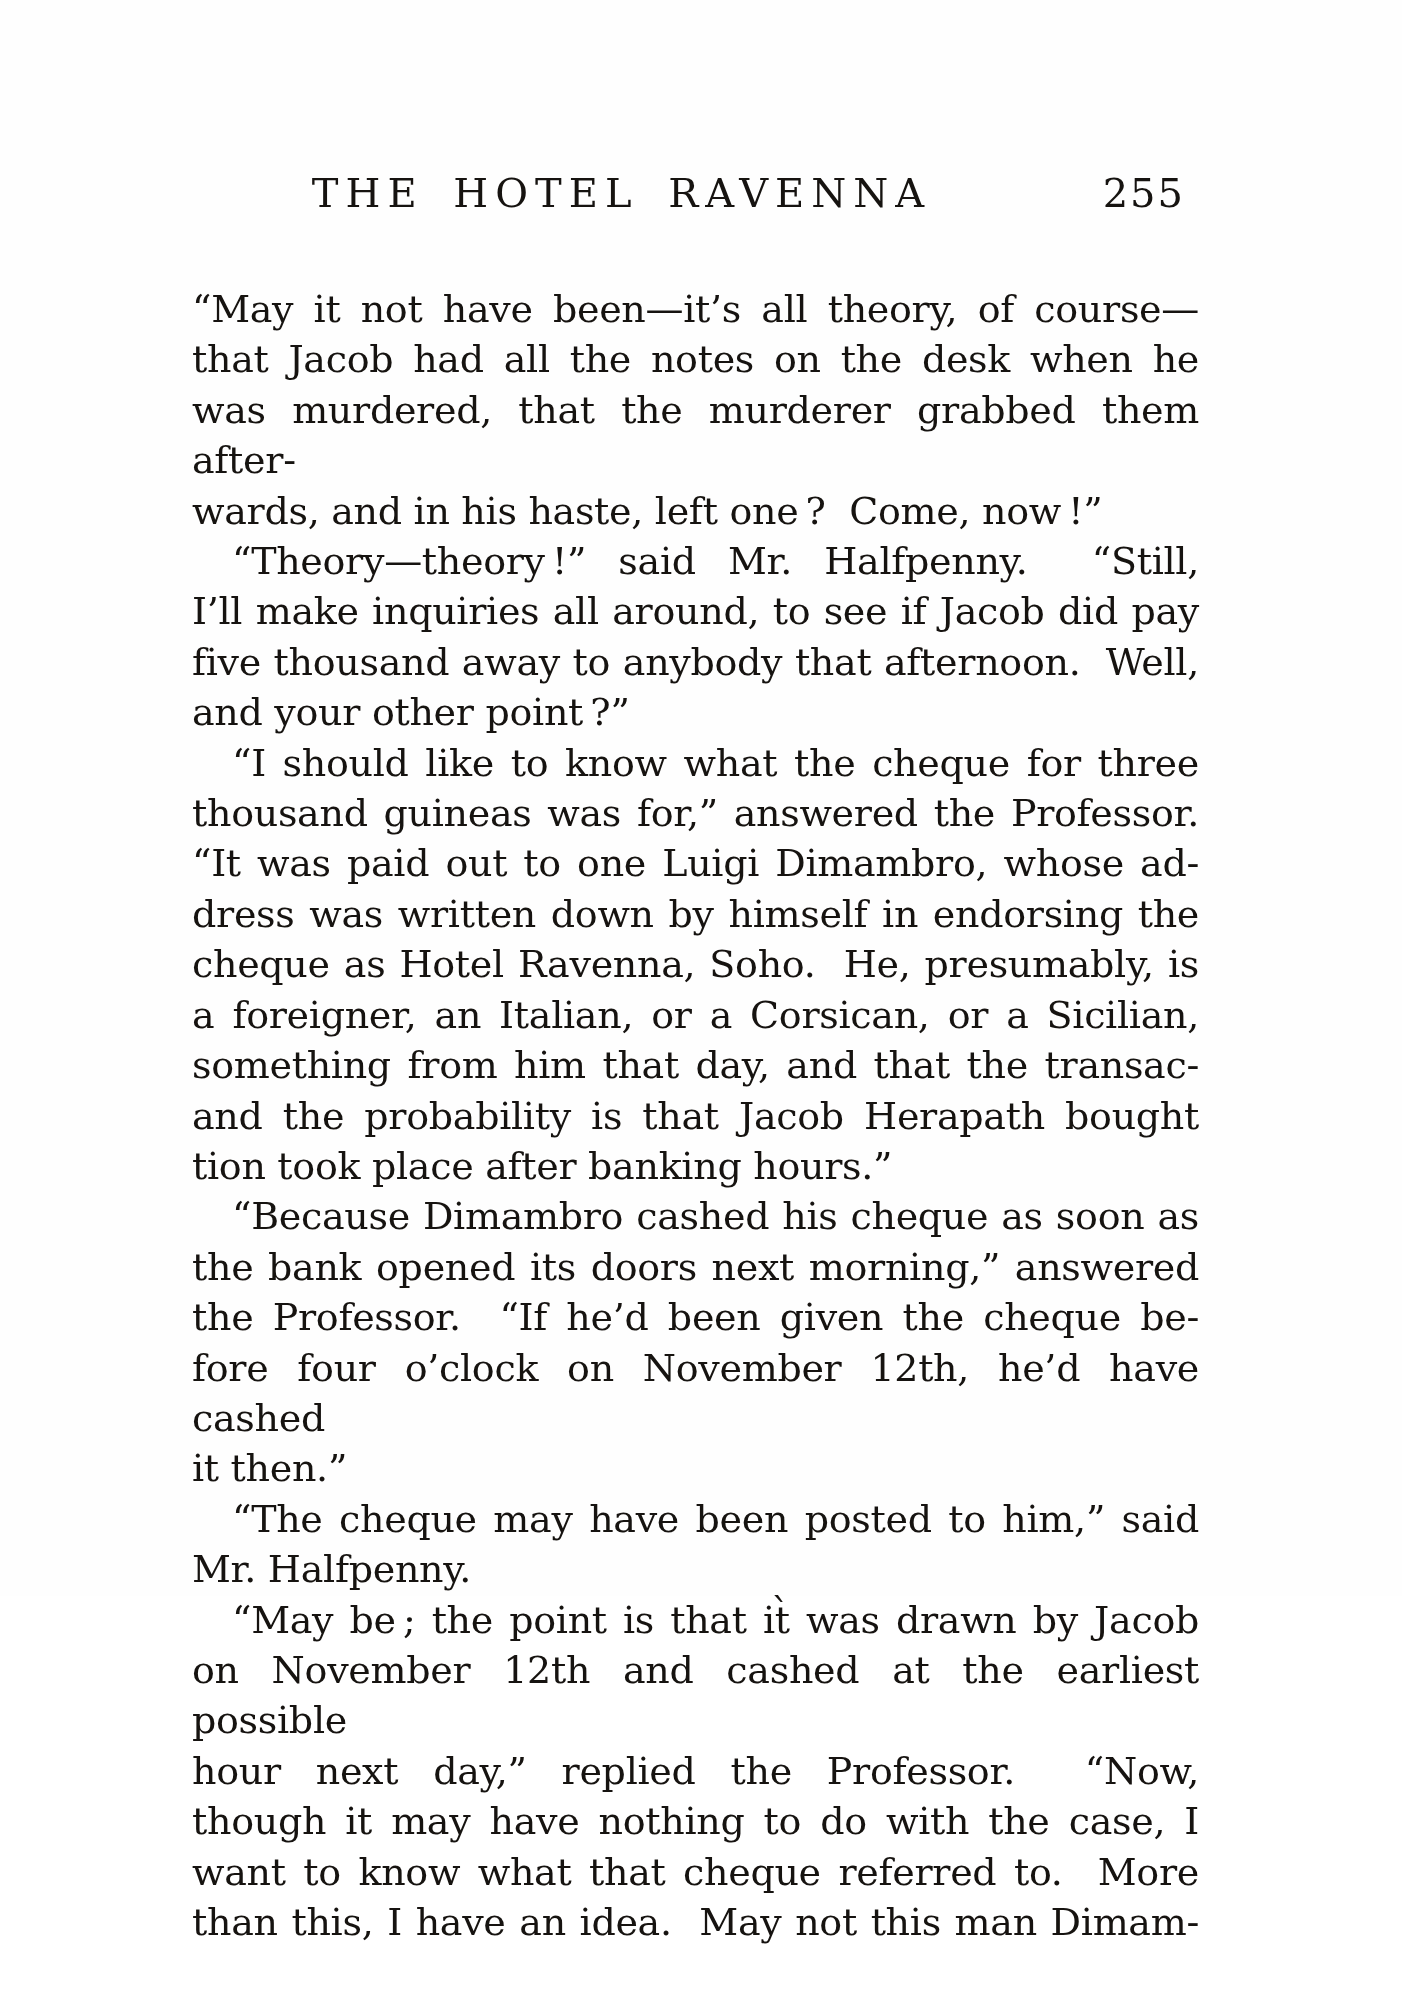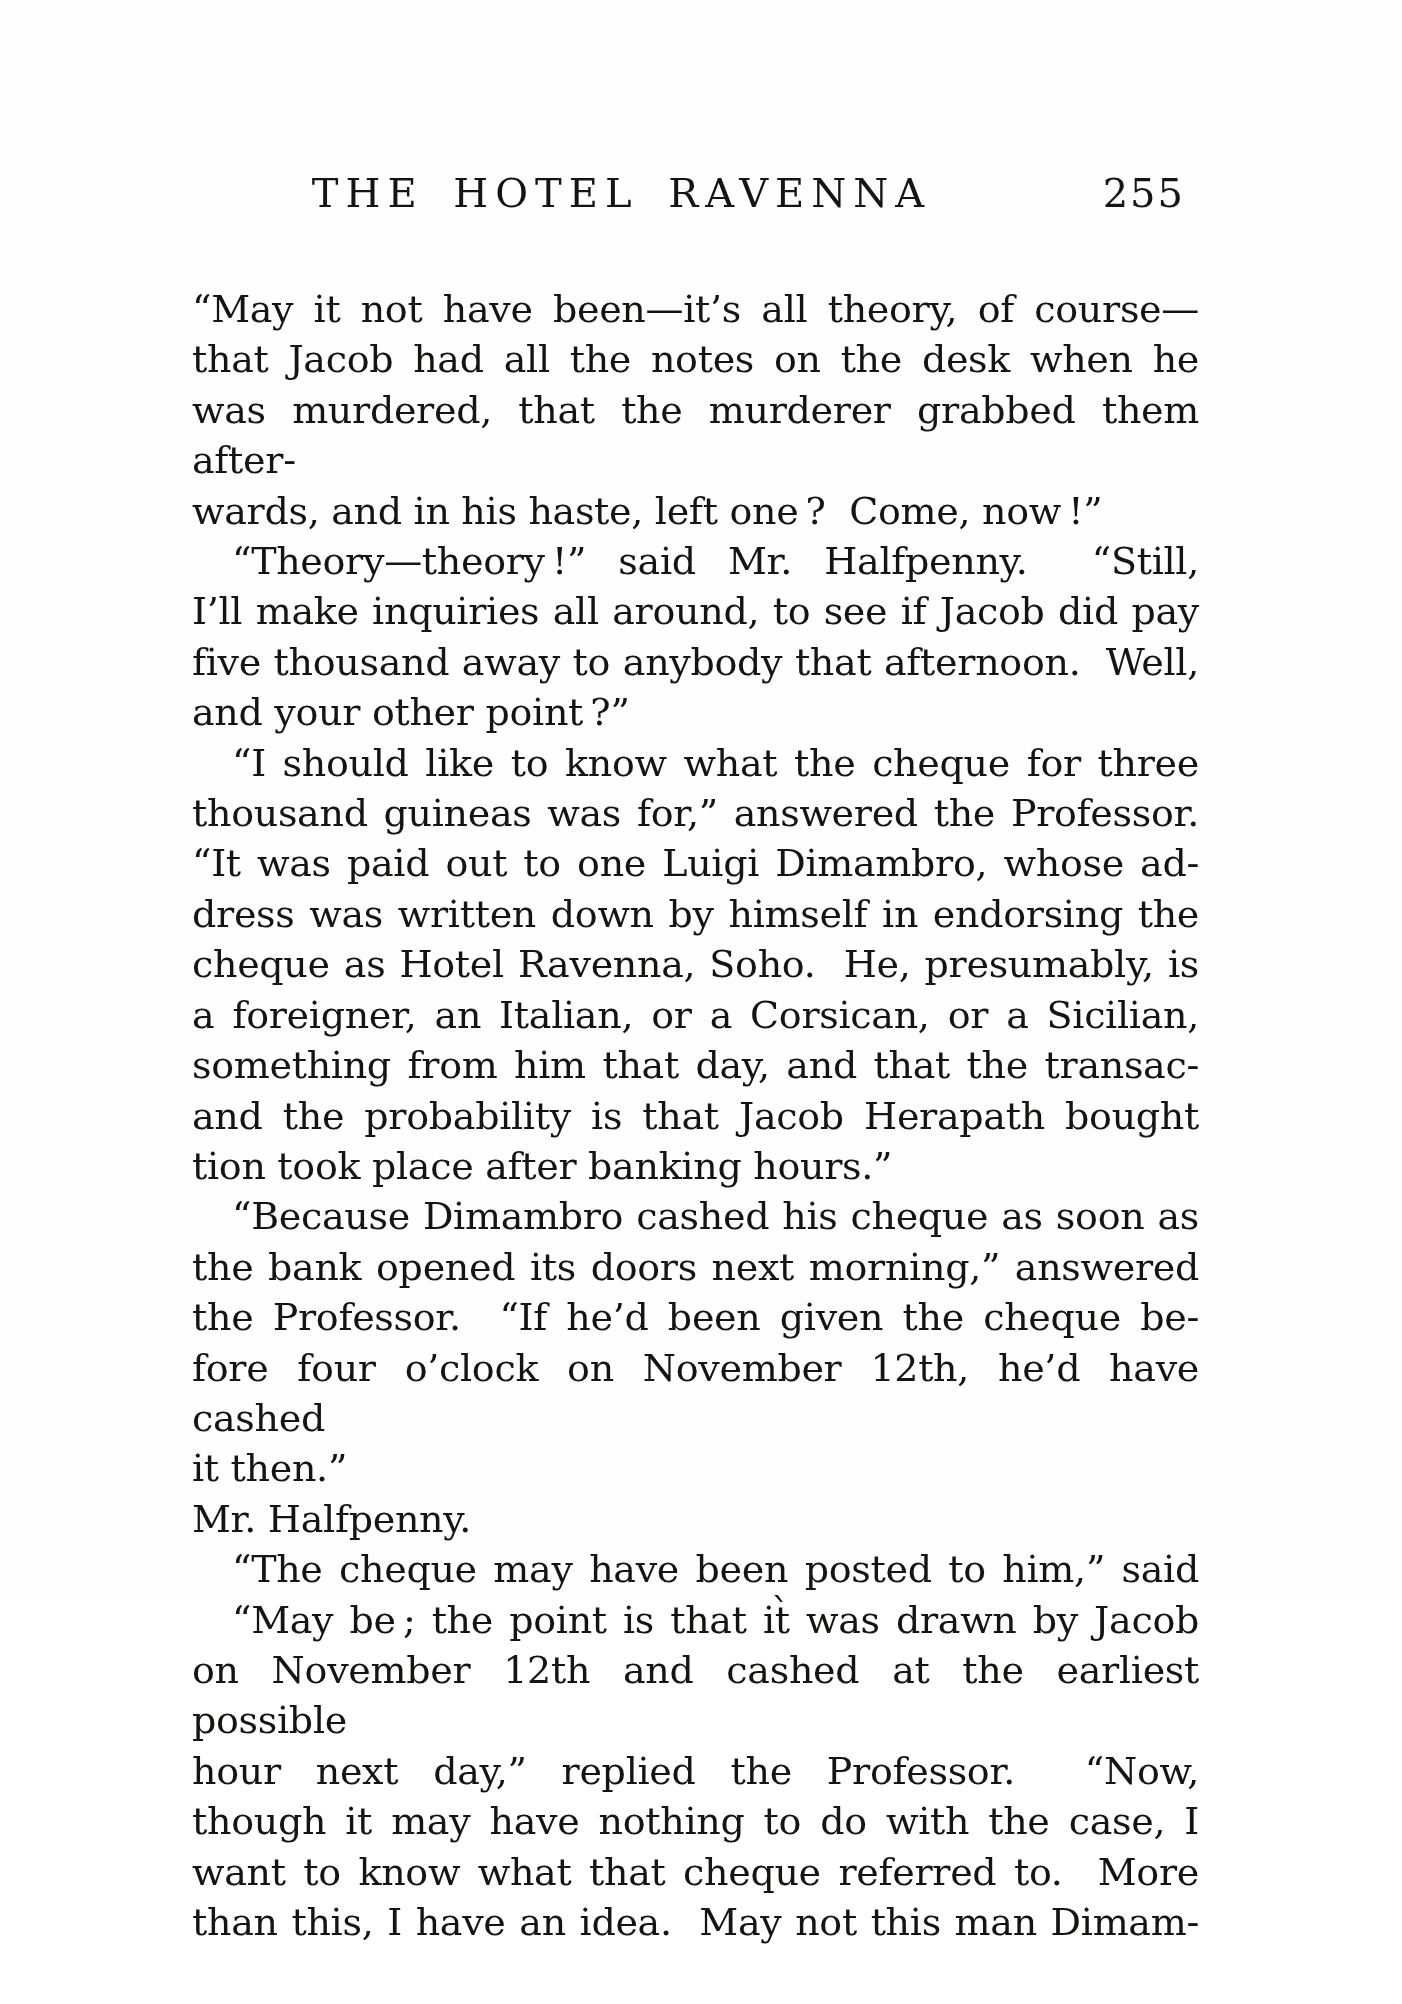--- a/index.html
+++ b/index.html
@@ -104,22 +104,22 @@
         <div class="line">tion took place after banking hours.”</div>
       </div>
       <div class="para">
         <div class="line just indent">“Because Dimambro cashed his cheque as soon as</div>
         <div class="line just">the bank opened its doors next morning,” answered</div>
         <div class="line just">the Professor.  “If he’d been given the cheque be-</div>
         <div class="line just">fore four o’clock on November 12th, he’d have cashed</div>
         <div class="line">it then.”</div>
       </div>
       <div class="para">
+        <div class="line just indent">“The cheque may have been posted to him,” said</div>
         <div class="line">Mr. Halfpenny.</div>
-        <div class="line just indent">“The cheque may have been posted to him,” said</div>
       </div>
       <div class="para">
         <div class="line just indent">“May be ; the point is that it̀ was drawn by Jacob</div>
         <div class="line just">on November 12th and cashed at the earliest possible</div>
         <div class="line just">hour next day,” replied the Professor.  “Now,</div>
         <div class="line just">though it may have nothing to do with the case, I</div>
         <div class="line just">want to know what that cheque referred to.  More</div>
         <div class="line just">than this, I have an idea.  May not this man Dimam-</div>
       </div>
     </div>

